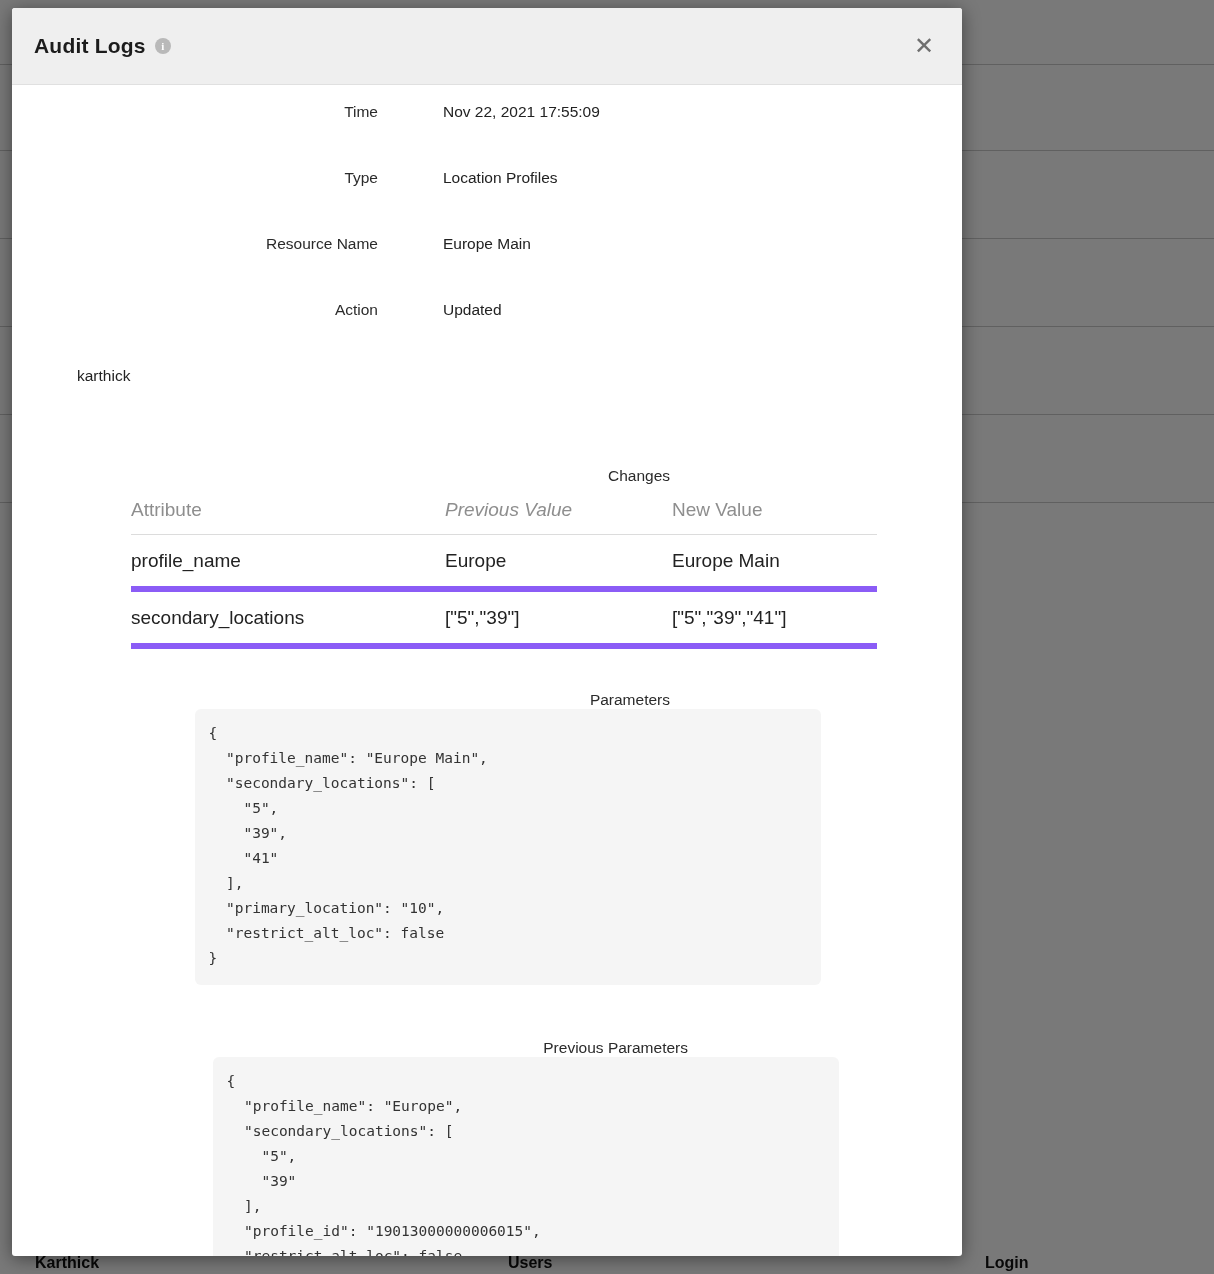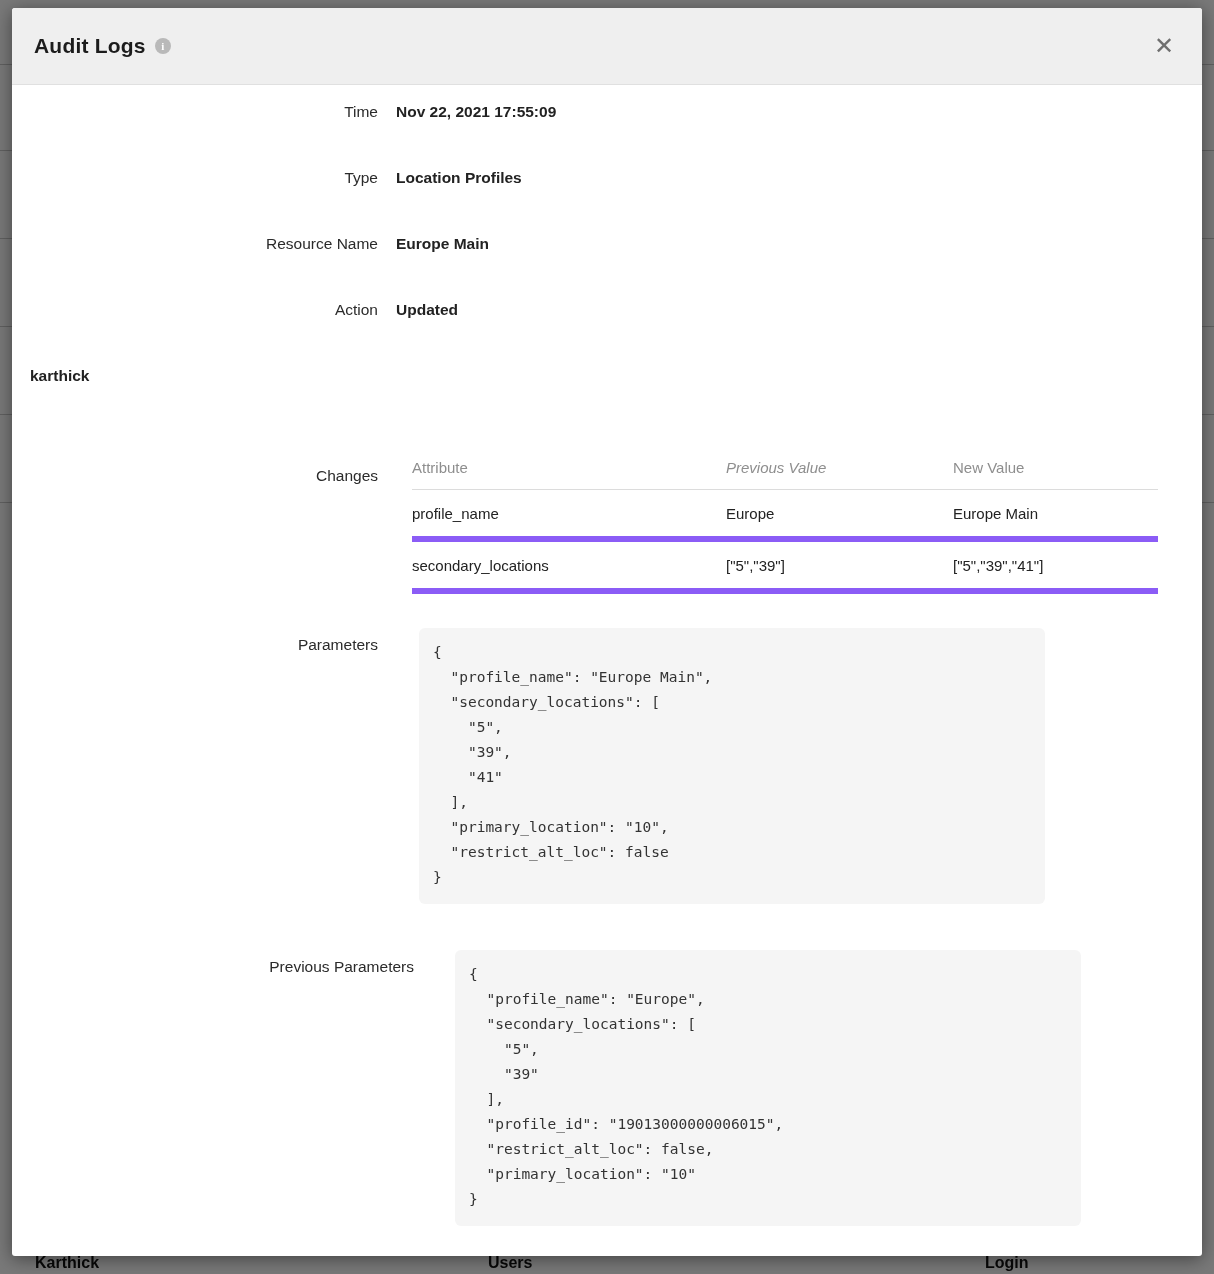--- a/index.html
+++ b/index.html
@@ -20,33 +20,33 @@
     position: absolute; left: 0; right: 0; height: 0;
     border-top: 1px solid #c9c9c9;
   }
   .bg-footer {
     position: absolute; left: 0; right: 0; bottom: -6px;
     height: 26px;
     font-size: 16px; font-weight: bold; color: #111;
   }
   .bg-footer span { position: absolute; top: 0; }
   .bg-footer .f0 { left: 35px; }
-  .bg-footer .f1 { left: 488px; }
+  .bg-footer .f1 { left: 508px; }
   .bg-footer .f2 { left: 985px; }
 
   .overlay {
     position: absolute; inset: 0;
     background: rgba(0,0,0,0.52);
   }
 
   
   .modal {
     position: absolute;
     left: 12px; top: 8px;
-    width: 1190px; height: 1248px;
+    width: 950px; height: 1248px;
     background: #ffffff;
     border-radius: 3px;
     box-shadow: 0 3px 18px rgba(0,0,0,0.45);
     overflow: hidden;
   }
   .modal-header {
     height: 77px;
     background: #efefef;
     border-bottom: 1px solid #e0e0e0;
     display: flex; align-items: center;
@@ -80,34 +80,34 @@
   
   .field-row {
     display: flex; align-items: flex-start;
     height: 66px;
   }
   .label-col {
     width: 366px; flex: none;
     text-align: right;
     color: #2b2b2b;
   }
-  .value-col { margin-left: 18px; font-weight: bold; }
-
-  
-  .section { display: flex; align-items: flex-start; }
+  .value-col { margin-left: 65px; }
+
+  
+  .section { display: flex; align-items: center; flex-direction: column; }
   .section .label-col { padding-top: 8px; }
 
   
   .changes-section { margin-top: 12px; }
   .changes-section .label-col { padding-top: 22px; }
   .changes-table {
     margin-left: 34px;
     width: 746px;
     border-collapse: collapse;
-    font-size: 15px;
+    font-size: 19px;
   }
   .changes-table th {
     text-align: left; font-weight: normal;
     color: #8e8e8e;
     padding: 14px 0 13px 0;
     border-bottom: 1px solid #dcdcdc;
   }
   .changes-table td {
     padding: 15px 0 14px 0;
     border-bottom: 6px solid #8b5cf6;

